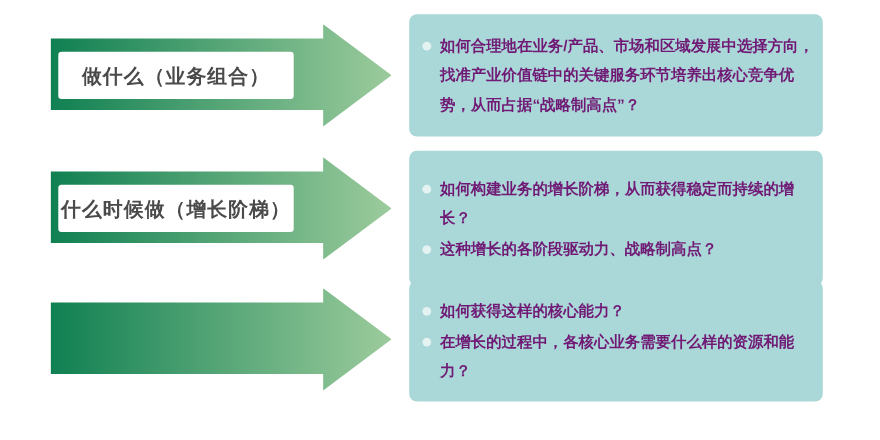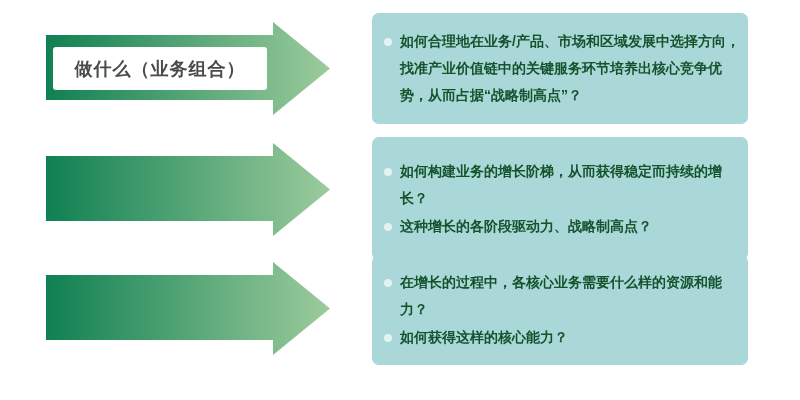--- a/index.html
+++ b/index.html
@@ -14,20 +14,21 @@
     height: 400px;
     background: #ffffff;
     overflow: hidden;
   }
   
   .arrow {
     position: absolute;
     left: 46px;
     width: 284px;
     height: 93px;
+    padding-left: 26px;
   }
   .arrow svg {
     position: absolute;
     left: 0;
     top: 0;
     width: 100%;
     height: 100%;
     display: block;
   }
   .arrow-label {
@@ -69,21 +70,21 @@
   .qlist {
     list-style: none;
     margin: 0;
     padding: 0;
   }
   .qitem {
     display: flex;
     align-items: flex-start;
     font-size: 14px;
     font-weight: bold;
-    color: #14532d;
+    color: #701a75;
     line-height: 27px;
     margin: 1px 0;
   }
   .bullet {
     flex: none;
     width: 8px;
     height: 8px;
     border-radius: 50%;
     background: #e4f2f2;
     margin: 10px 8px 0 0;
@@ -122,20 +123,21 @@
   <div class="arrow arrow-2">
     <svg viewBox="0 0 284 93" preserveAspectRatio="none">
       <defs>
         <linearGradient id="grad2" x1="0" y1="0" x2="1" y2="0">
           <stop offset="0" stop-color="#108052"></stop>
           <stop offset="1" stop-color="#9ccb9c"></stop>
         </linearGradient>
       </defs>
       <polygon points="0,13 227,13 227,0 284,46.5 227,93 227,78 0,78" fill="url(#grad2)"></polygon>
     </svg>
+    <div class="arrow-label">什么时候做（增长阶梯）</div>
   </div>
 
   <div class="qbox qbox-2">
     <ul class="qlist">
       <li class="qitem">
         <span class="bullet"></span>
         <span class="qtext">如何构建业务的增长阶梯，从而获得稳定而持续的增长？</span>
       </li>
       <li class="qitem">
         <span class="bullet"></span>
@@ -153,22 +155,22 @@
         </linearGradient>
       </defs>
       <polygon points="0,13 227,13 227,0 284,46.5 227,93 227,78 0,78" fill="url(#grad3)"></polygon>
     </svg>
   </div>
 
   <div class="qbox qbox-3">
     <ul class="qlist">
       <li class="qitem">
         <span class="bullet"></span>
-        <span class="qtext">在增长的过程中，各核心业务需要什么样的资源和能力？</span>
+        <span class="qtext">如何获得这样的核心能力？</span>
       </li>
       <li class="qitem">
         <span class="bullet"></span>
-        <span class="qtext">如何获得这样的核心能力？</span>
+        <span class="qtext">在增长的过程中，各核心业务需要什么样的资源和能力？</span>
       </li>
     </ul>
   </div>
 
 </div>
 
 </body></html>

